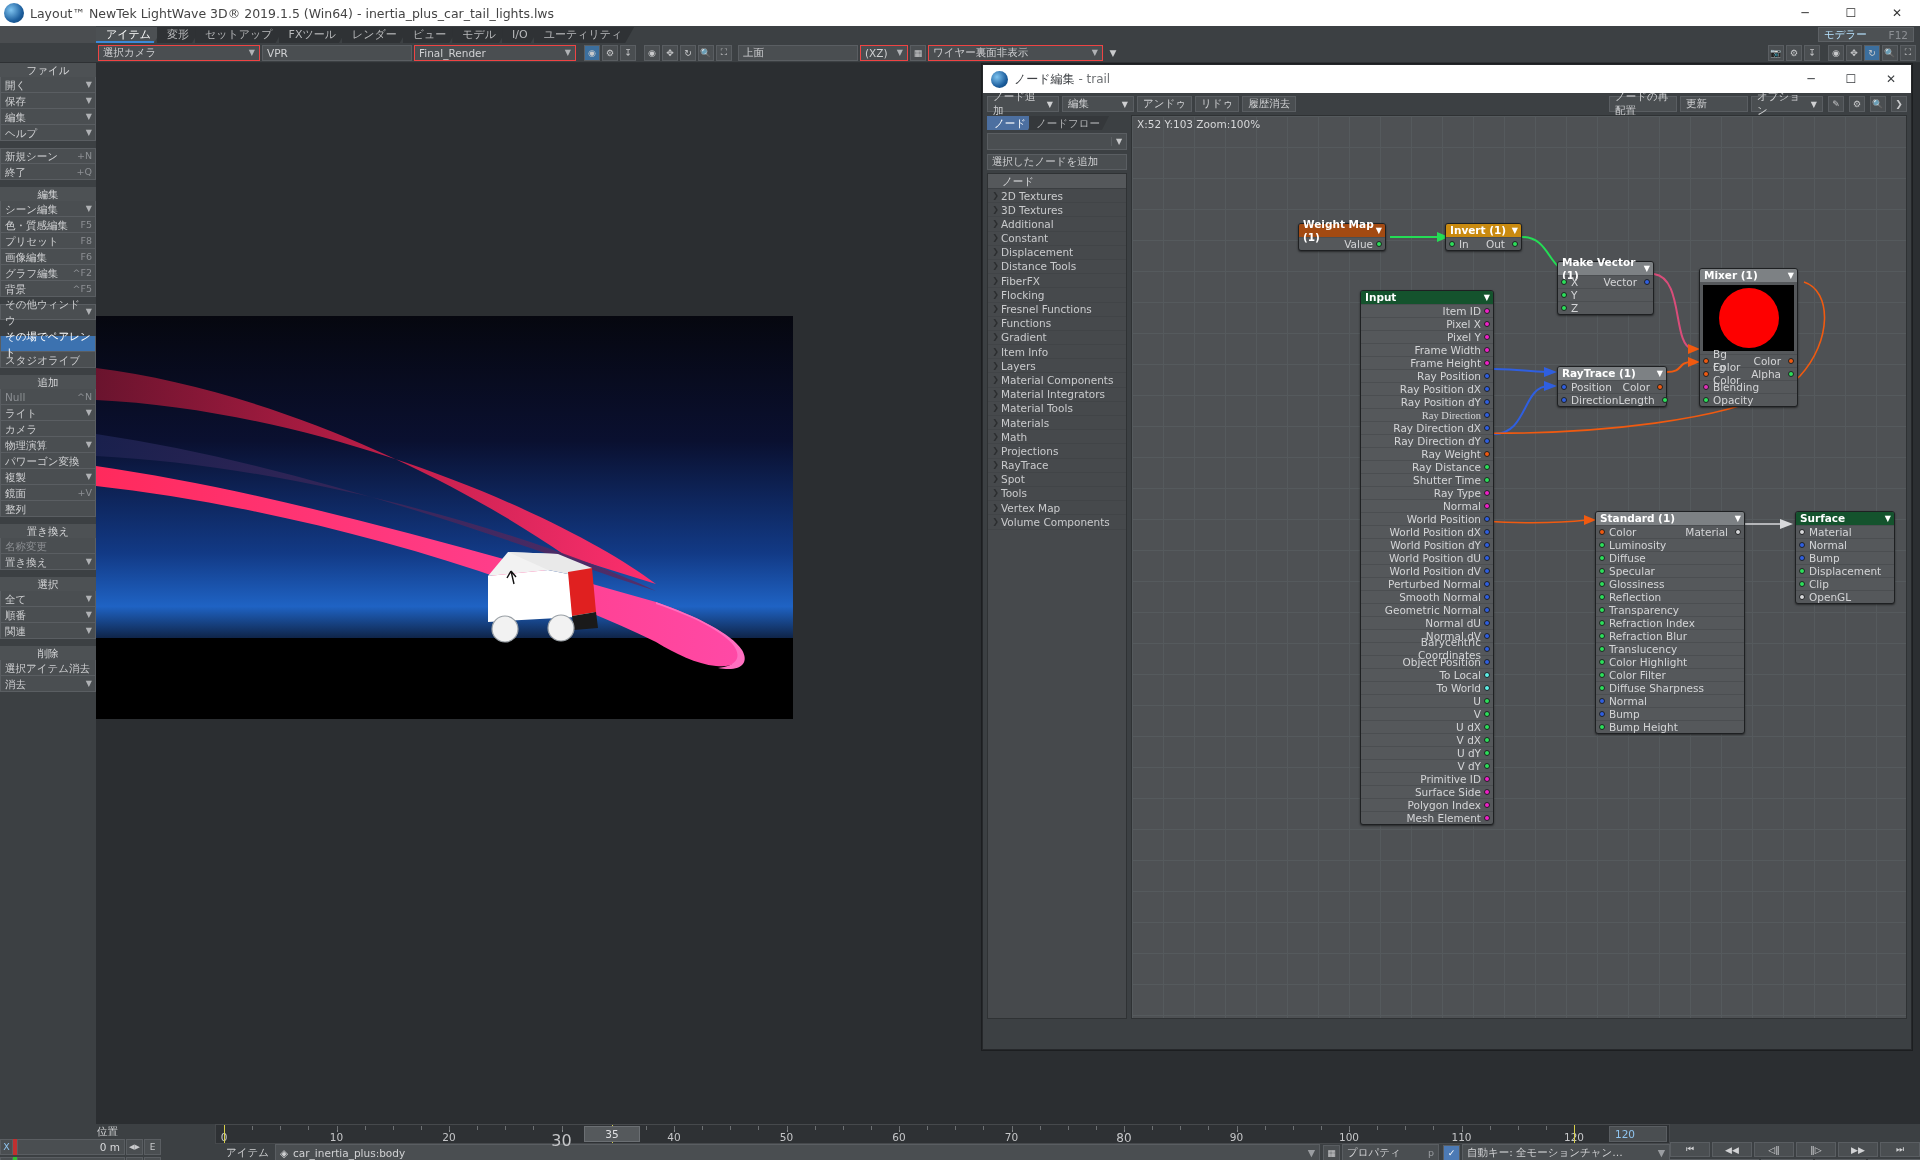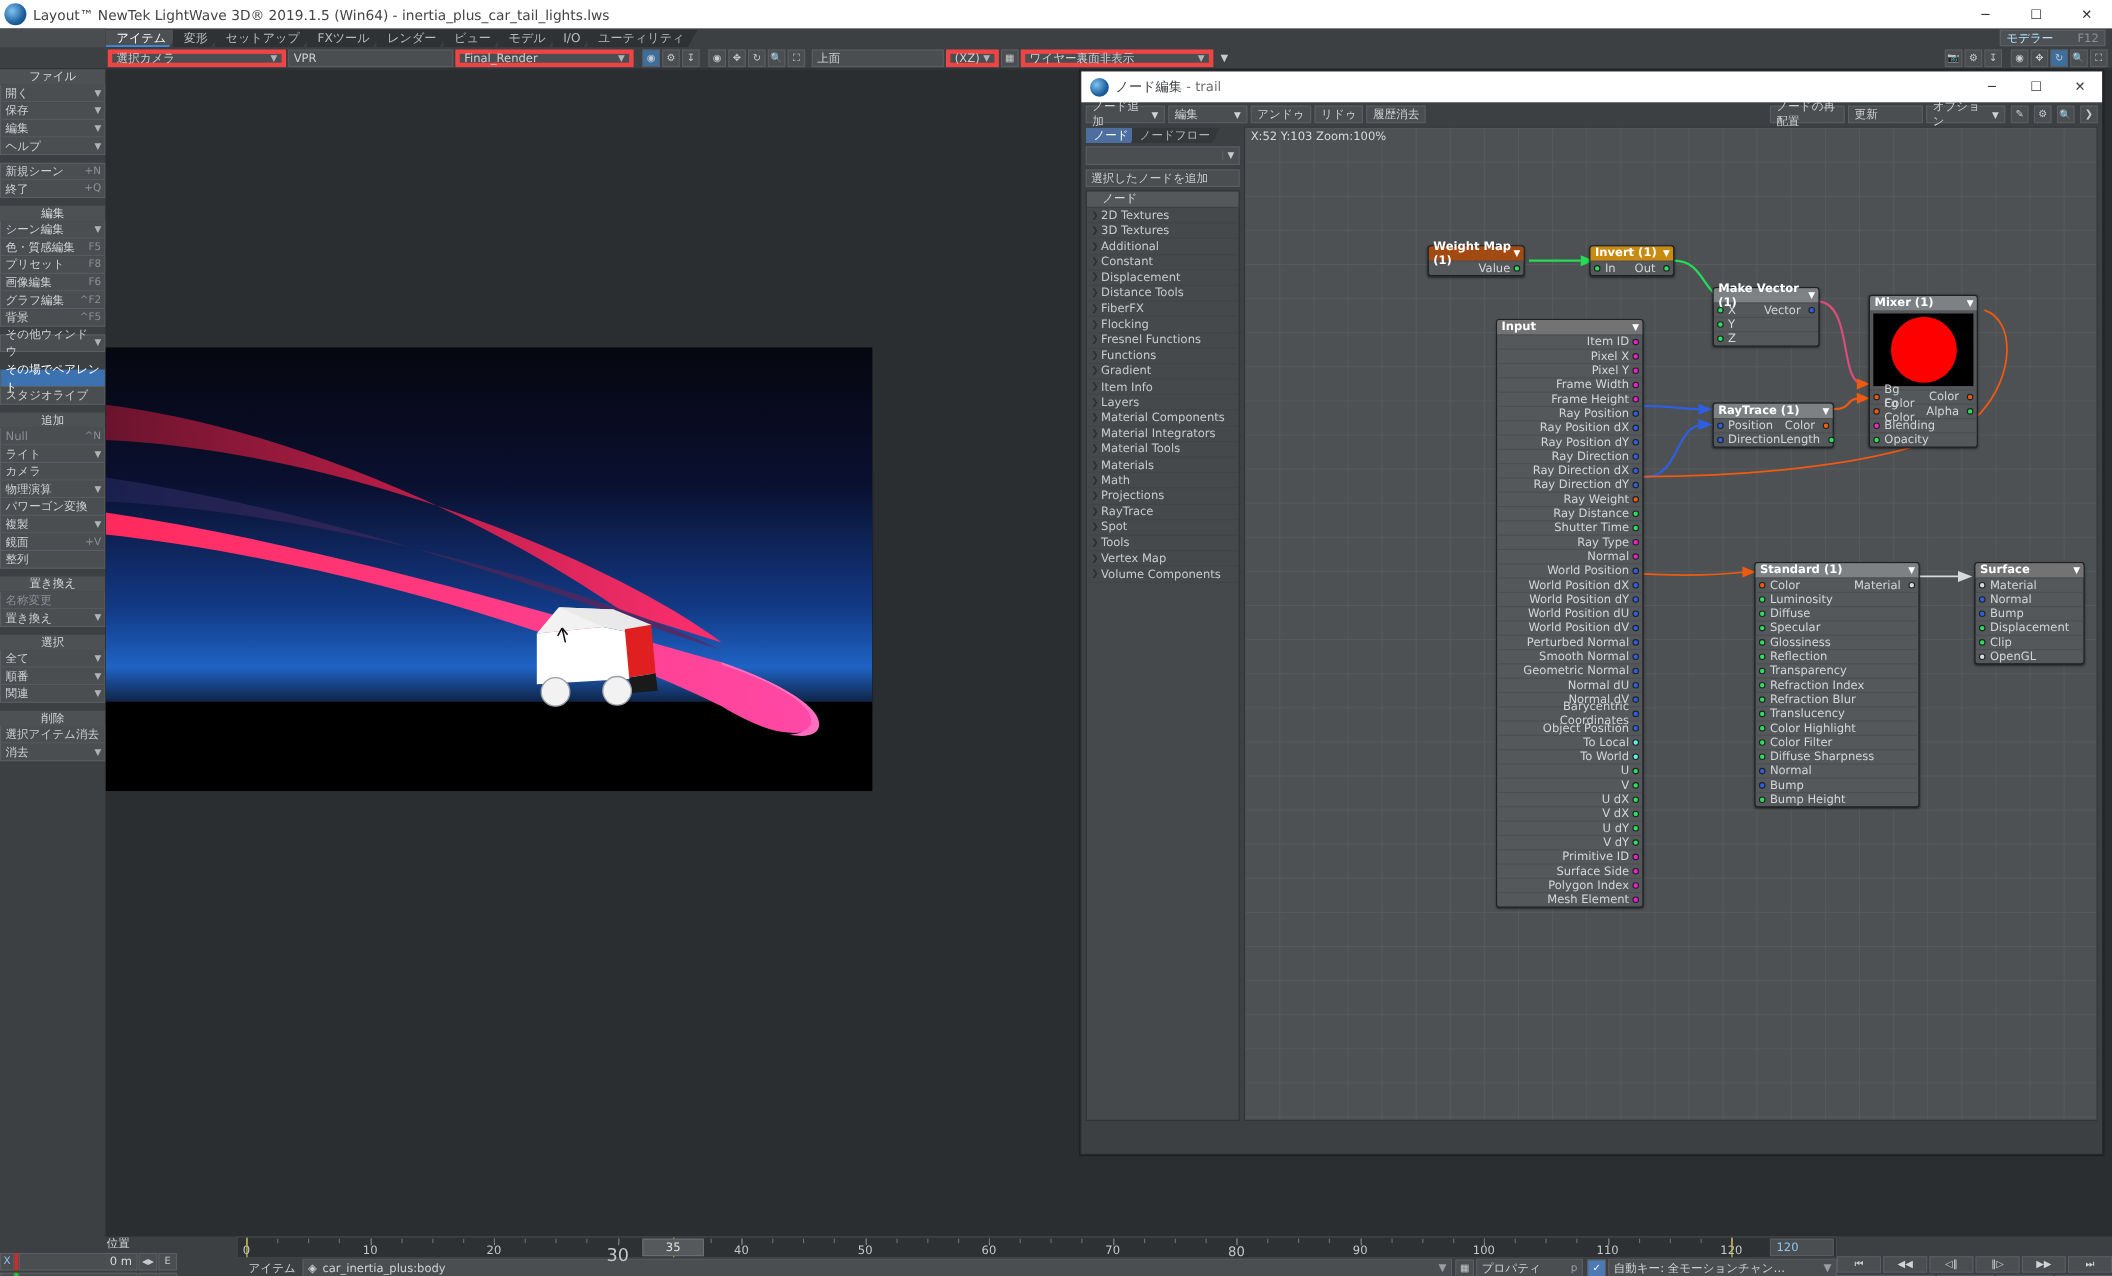--- a/index.html
+++ b/index.html
@@ -24,21 +24,21 @@
   .mtab{height:16px;line-height:16px;padding:0 12px 0 10px;margin-right:-6px;background:#2f3235;color:#b9babc;
     font-size:11px;clip-path:polygon(0 0,100% 0,calc(100% - 9px) 100%,0 100%);position:relative;}
   .mtab.active{background:#4c5053;color:#ffffff;}
   .mtab.active::after{content:"";position:absolute;left:0;bottom:0;width:calc(100% - 9px);height:2px;background:#3c8ad9;}
   #modelerbtn{position:absolute;right:6px;bottom:1px;width:96px;height:15px;background:#4d5154;border:1px solid #5d6165;
     display:flex;align-items:center;justify-content:space-between;padding:0 5px;font-size:10.5px;color:#b7e3ff;}
   #modelerbtn span.f12{color:#8d9094;}
 
   
   #toolrow{height:20px;background:#3c4043;display:flex;align-items:center;border-bottom:1px solid #2e3134;}
-  .drop{height:16px;background:#4a4e51;border:4px solid #ef4444;display:flex;align-items:center;
+  .drop{height:16px;background:#4a4e51;border:1px solid #ef4444;display:flex;align-items:center;
     justify-content:space-between;padding:0 4px;font-size:10.5px;color:#cfd0d2;margin-left:2px;}
   .drop .cv{font-size:8px;color:#b0b2b5;}
   .flatfield{height:16px;background:#4a4e51;border:1px solid #5a5e62;display:flex;align-items:center;
     padding:0 4px;font-size:10.5px;color:#cfd0d2;margin-left:2px;}
   .iconbtn{width:16px;height:16px;background:#4a4e51;border:1px solid #5a5e62;margin-left:2px;
     display:flex;align-items:center;justify-content:center;font-size:9px;color:#c9cacc;}
   .iconbtn.on{background:#3c6f9e;}
   .iconsep{width:6px;}
 
   
@@ -100,21 +100,21 @@
 
   
   .node{position:absolute;background:#55585b;border:1px solid #1e2022;border-radius:3px;
     box-shadow:0 1px 2px rgba(0,0,0,.5);}
   .nhdr{height:13px;line-height:13px;font-size:10.5px;font-weight:bold;color:#fff;display:flex;
     align-items:center;justify-content:space-between;padding:0 3px 0 4px;border-radius:2px 2px 0 0;}
   .nhdr .cv{font-size:8px;font-weight:normal;}
   .nhdr.grey{background:#7d8184;}
   .nhdr.brown{background:#a34a12;}
   .nhdr.gold{background:#c98a10;}
-  .nhdr.blue{background:#737373;}
+  .nhdr.blue{background:#14532d;}
   .nrow{height:13px;line-height:13px;font-size:10.5px;color:#d4d5d7;display:flex;align-items:center;
     border-top:1px solid #4b4e51;padding:0 3px;}
   .nrow .lbl{flex:1;}
   .dot{width:6px;height:6px;border-radius:50%;border:1px solid #1f2123;flex:0 0 6px;}
   .d-pink{background:#f020c8;} .d-blue{background:#2f5fe0;} .d-green{background:#2ce05a;}
   .d-orange{background:#f05a10;} .d-cyan{background:#5ef0e8;} .d-white{background:#d8d9db;}
   .d-mag{background:#e030b8;}
   .swatch{margin:3px;height:66px;background:#000;display:flex;align-items:center;justify-content:center;}
   .swatch .circ{width:60px;height:60px;border-radius:50%;background:#fe0000;}
 
@@ -720,21 +720,21 @@
               </div>
               <div class="nrow">
                 <span class="lbl" style="text-align: right;">Ray Position dX</span>
                 <span class="dot d-blue" style="margin-left: 3px;"></span>
               </div>
               <div class="nrow">
                 <span class="lbl" style="text-align: right;">Ray Position dY</span>
                 <span class="dot d-blue" style="margin-left: 3px;"></span>
               </div>
               <div class="nrow">
-                <span class="lbl" style="text-align: right;">Ray Direction</span>
+                <span class="lbl" style="text-align: right; font-family: Liberation Serif, serif;">Ray Direction</span>
                 <span class="dot d-blue" style="margin-left: 3px;"></span>
               </div>
               <div class="nrow">
                 <span class="lbl" style="text-align: right;">Ray Direction dX</span>
                 <span class="dot d-blue" style="margin-left: 3px;"></span>
               </div>
               <div class="nrow">
                 <span class="lbl" style="text-align: right;">Ray Direction dY</span>
                 <span class="dot d-blue" style="margin-left: 3px;"></span>
               </div>

